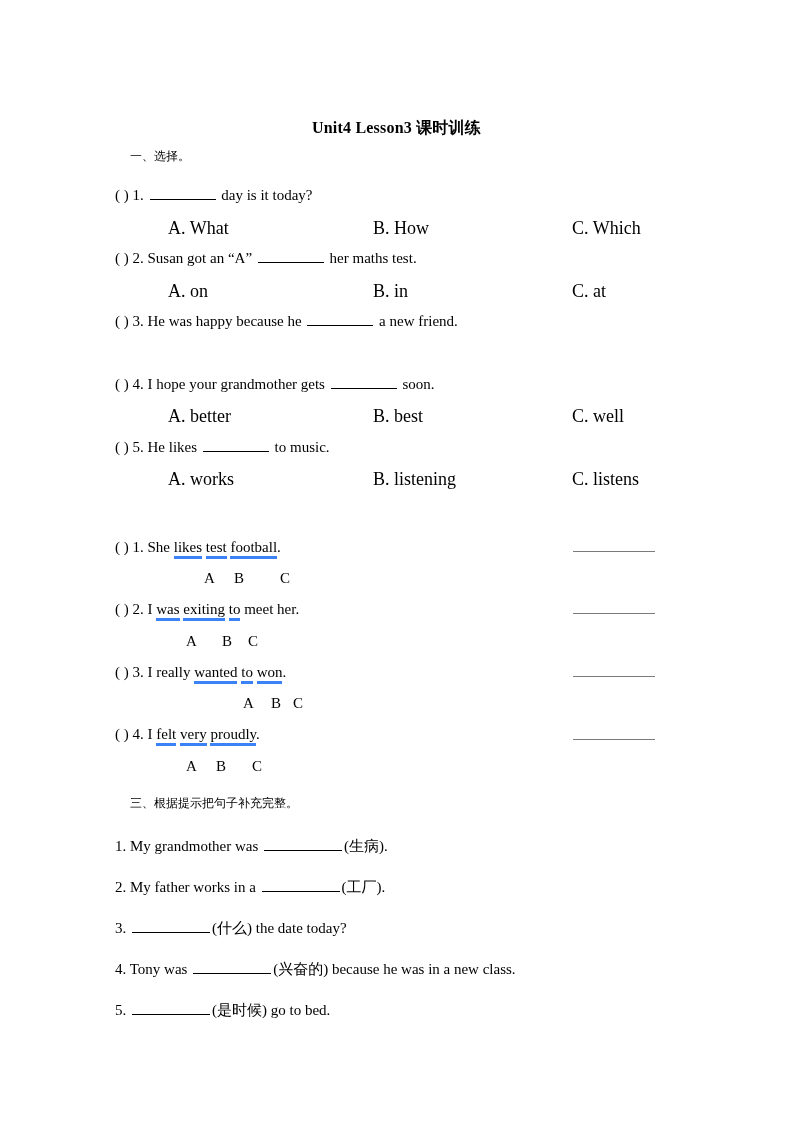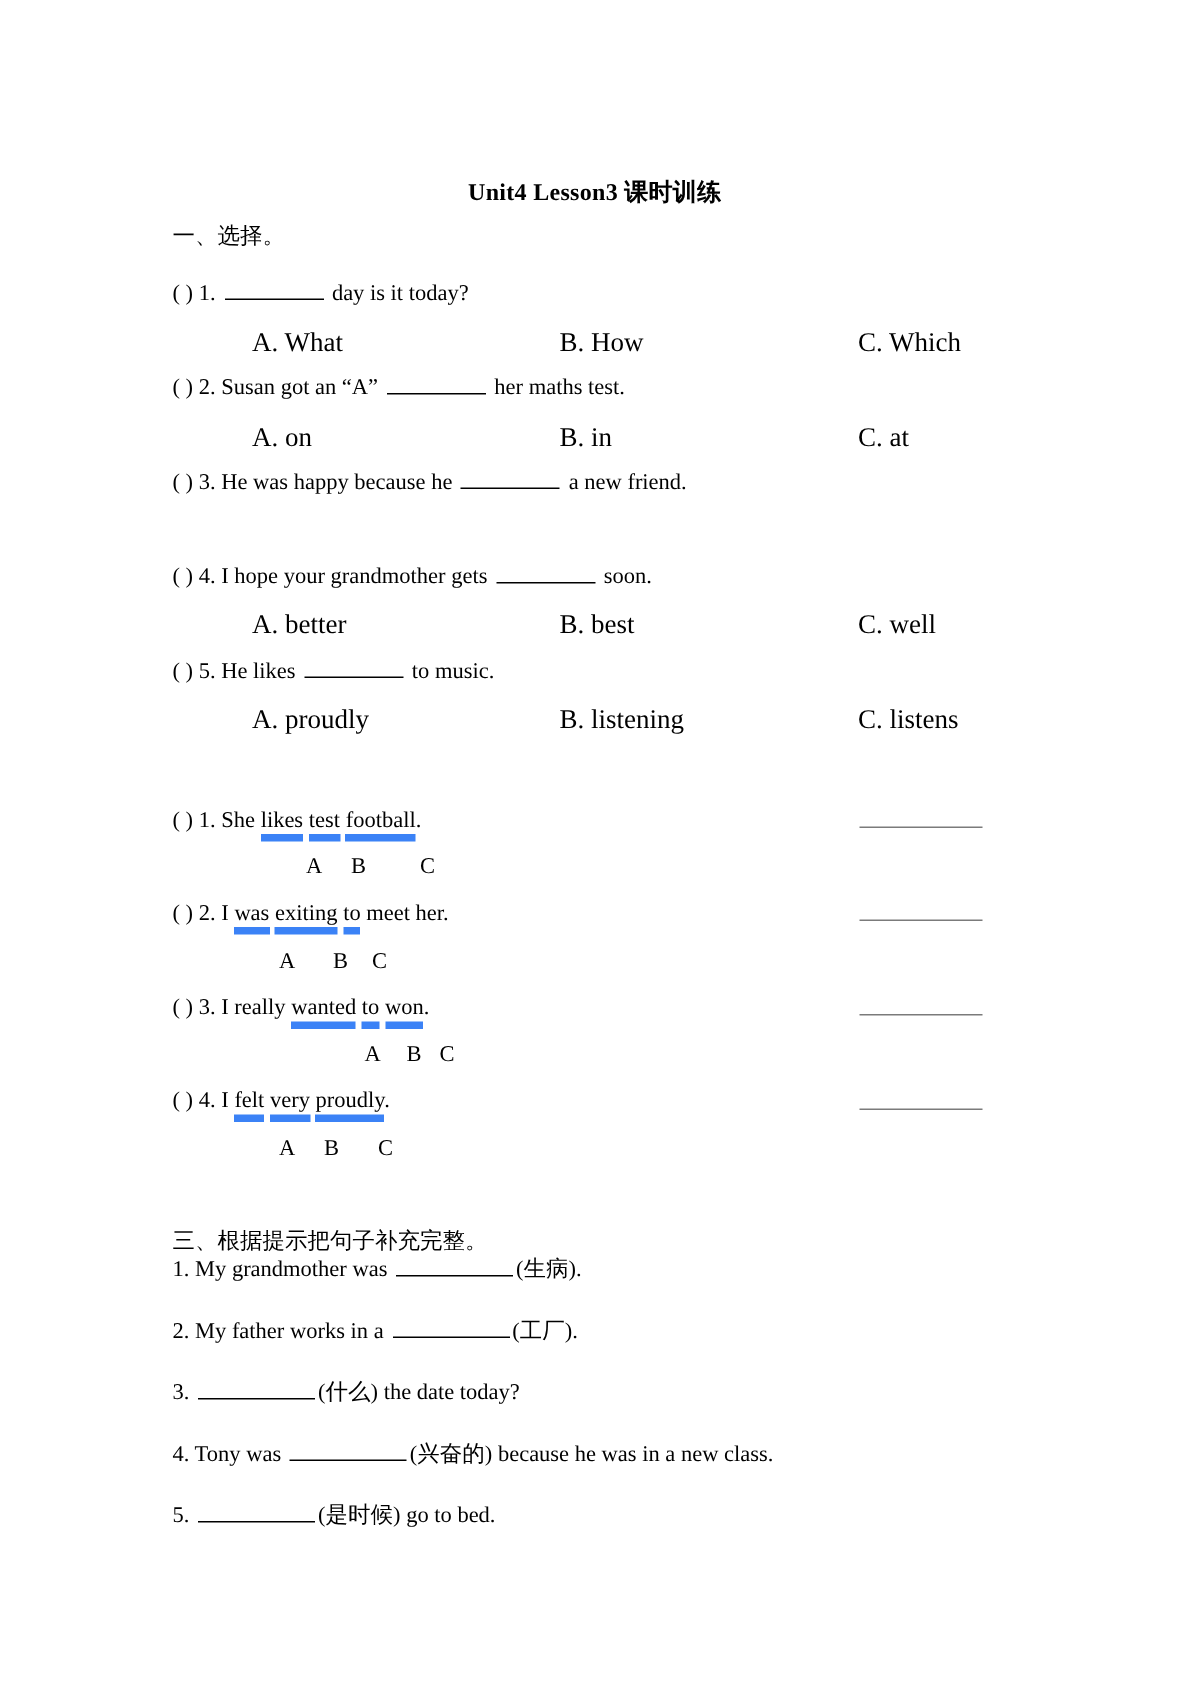--- a/index.html
+++ b/index.html
@@ -32,22 +32,22 @@
     text-align: center;
     font-size: 16px;
     font-weight: bold;
     letter-spacing: 0.2px;
     margin-top: 12px;
   }
 
   
   .section-heading {
     position: absolute;
-    left: 115px;
-    font-size: 15px;
+    left: 130px;
+    font-size: 12px;
     white-space: nowrap;
   }
   .q-line {
     position: absolute;
     left: 115px;
     font-size: 15px;
     white-space: nowrap;
   }
   .opt-row {
     position: absolute;
@@ -71,21 +71,21 @@
     border-bottom: 1px solid #000;
     vertical-align: baseline;
     height: 0.92em;
     margin: 0 2px;
   }
   .blank.w1 { width: 66px; }   
   .blank.w2 { width: 78px; }   
 
   
   .u {
-    border-bottom: 5px solid #3b82f6;
+    border-bottom: 3px solid #3b82f6;
     padding-bottom: 1px;
   }
 
   
   .answer-rule {
     position: absolute;
     left: 573px;
     width: 82px;
     height: 0;
     border-bottom: 1px solid #7b7b7b;
@@ -146,21 +146,21 @@
     <span class="opt a">A. better</span>
     <span class="opt b">B. best</span>
     <span class="opt c">C. well</span>
   </div>
 
   <div class="q-line" style="top:437px;">
     <span>(    ) 5.</span>
     <span>He likes </span><span class="blank w1"></span><span> to music.</span>
   </div>
   <div class="opt-row" style="top:469px;">
-    <span class="opt a">A. proudly</span>
+    <span class="opt a">A. works</span>
     <span class="opt b">B. listening</span>
     <span class="opt c">C. listens</span>
   </div>
 
 
   <div class="q-line" style="top:539px;">
     <span>(    ) 1.</span>
     <span>She </span><span class="u">likes</span><span> </span><span class="u">test</span><span> </span><span class="u">football</span><span>.</span>
   </div>
   <div class="answer-rule" style="top:551px;"></div>
@@ -196,21 +196,21 @@
     <span>(    ) 4.</span>
     <span>I </span><span class="u">felt</span><span> </span><span class="u">very</span><span> </span><span class="u">proudly</span><span>.</span>
   </div>
   <div class="answer-rule" style="top:739px;"></div>
   <div class="abc-row" style="top:758px;">
     <span class="abc" style="left:186px;">A</span>
     <span class="abc" style="left:216px;">B</span>
     <span class="abc" style="left:252px;">C</span>
   </div>
 
-  <div class="section-heading" style="top:795px;margin-top:23px;">三、根据提示把句子补充完整。</div>
+  <div class="section-heading" style="top:795px;">三、根据提示把句子补充完整。</div>
 
   <div class="q-line" style="top:836px;">
     <span>1.</span>
     <span>My grandmother was </span><span class="blank w2"></span><span>(生病)</span><span>.</span>
   </div>
 
   <div class="q-line" style="top:877px;">
     <span>2.</span>
     <span>My father works in a </span><span class="blank w2"></span><span>(工厂)</span><span>.</span>
   </div>

